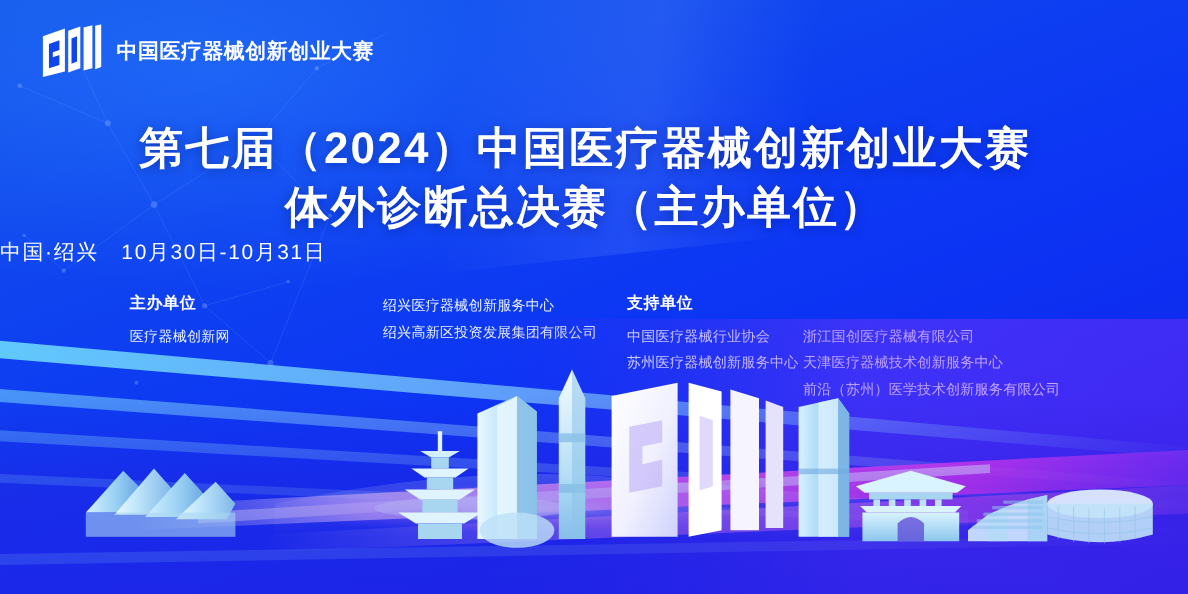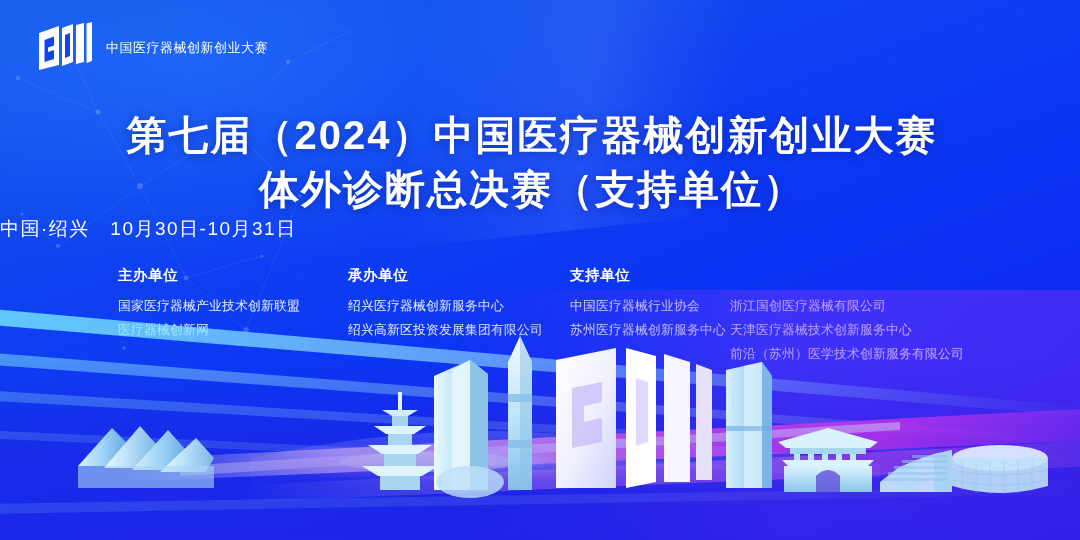--- a/index.html
+++ b/index.html
@@ -27,21 +27,21 @@
   }
 
   
   .logo-block {
     position:absolute; left:36px; top:22px;
     display:flex; align-items:center; gap:12px;
   }
   .logo-mark { width:58px; height:50px; flex:0 0 auto; }
   .logo-text { display:flex; flex-direction:column; justify-content:center; padding-top:2px; }
   .logo-cn {
-    color:#ffffff; font-size:13px; font-weight:normal; letter-spacing:.5px;
+    color:#ffffff; font-size:19px; font-weight:bold; letter-spacing:.5px;
     line-height:1.15; white-space:nowrap;
   }
   .logo-en {
     color:#ffffff; font-size:8.2px; font-weight:bold; letter-spacing:.1px;
     line-height:1.25; white-space:nowrap; margin-top:2px; transform:scaleX(1.0);
   }
 
   
   .title-wrap { position:absolute; left:0; right:16px; top:108px; text-align:center; }
   .title-line {
@@ -131,35 +131,33 @@
         <path d="M101 3 L112 0 L112 78 L101 82 Z"></path>
       </g>
     </svg>
     <div class="logo-text">
       <div class="logo-cn">中国医疗器械创新创业大赛</div>
     </div>
   </div>
 
   <div class="title-wrap">
     <div class="title-line">第七届（2024）中国医疗器械创新创业大赛</div>
-    <div class="title-line">体外诊断总决赛（支持单位）</div>
+    <div class="title-line">体外诊断总决赛（主办单位）</div>
   </div>
 
   <div class="subtitle">中国·绍兴　10月30日-10月31日</div>
 
   <div class="orgs">
 
     <div class="org-col c1">
       <div class="org-head">主办单位</div>
-      <div class="org-item">国家医疗器械产业技术创新联盟</div>
       <div class="org-item">医疗器械创新网</div>
     </div>
 
     <div class="org-col c2">
-      <div class="org-head">承办单位</div>
       <div class="org-item">绍兴医疗器械创新服务中心</div>
       <div class="org-item">绍兴高新区投资发展集团有限公司</div>
     </div>
 
     <div class="org-col c3">
       <div class="org-head">支持单位</div>
       <div class="org-item">中国医疗器械行业协会</div>
       <div class="org-item">苏州医疗器械创新服务中心</div>
     </div>
 

